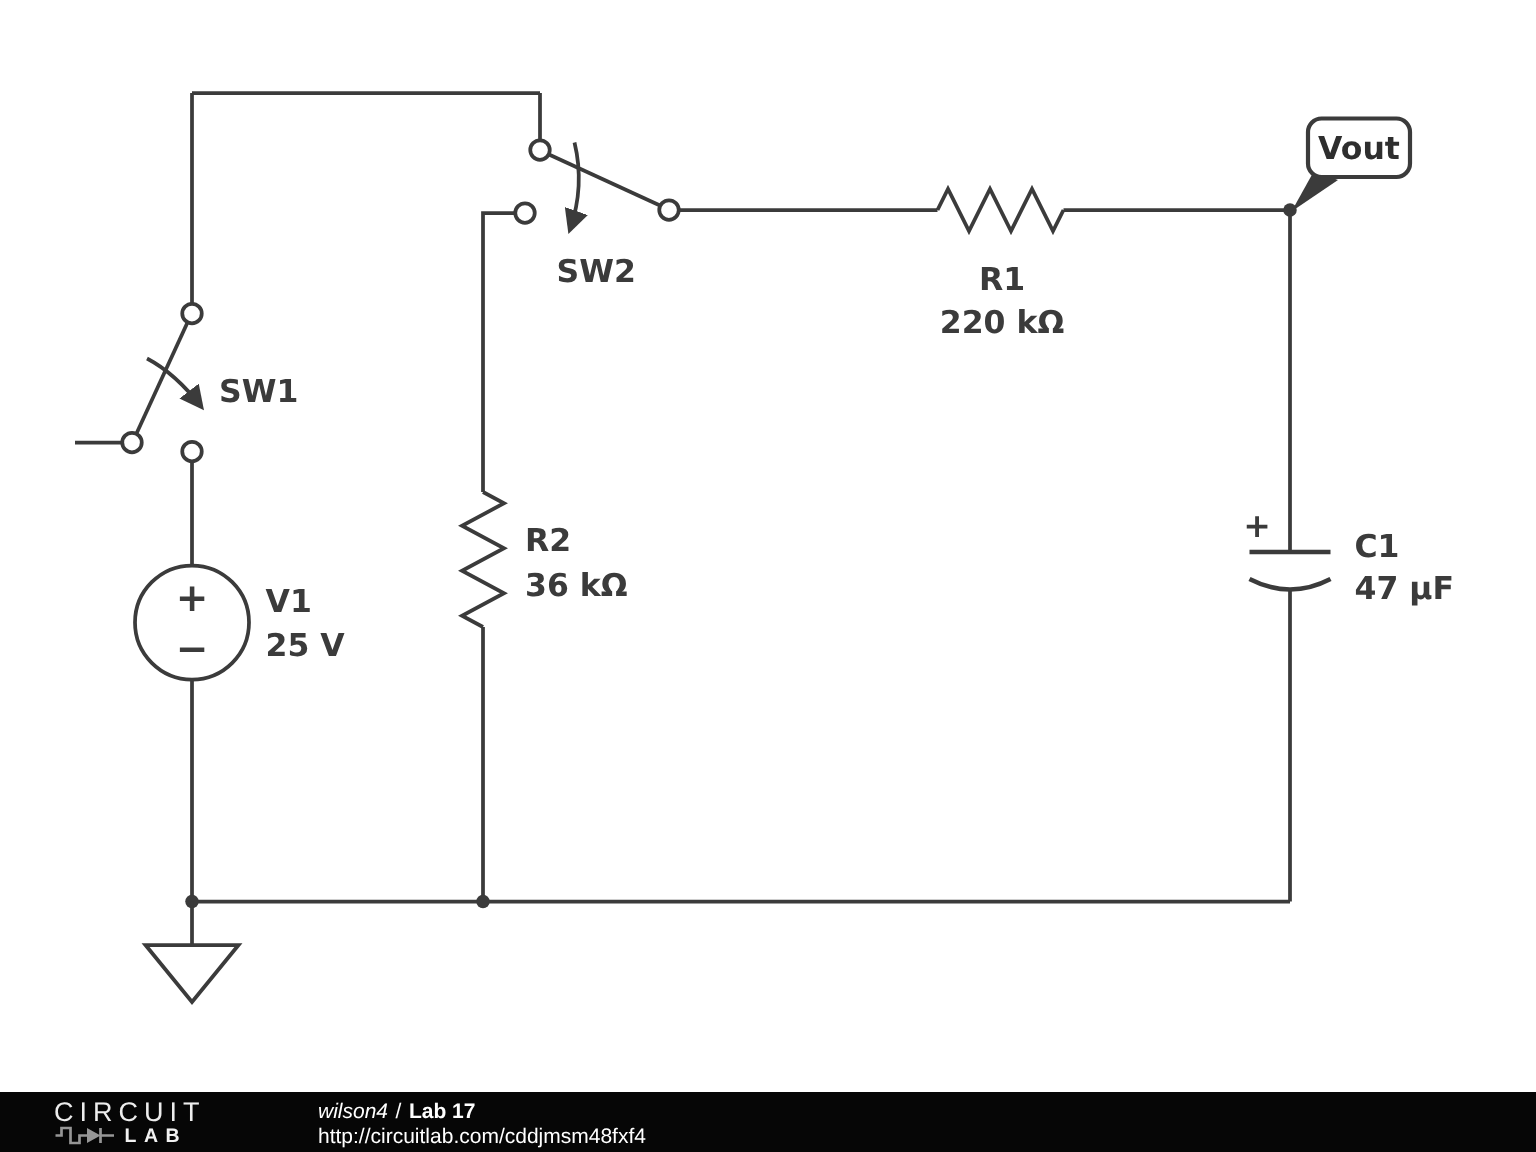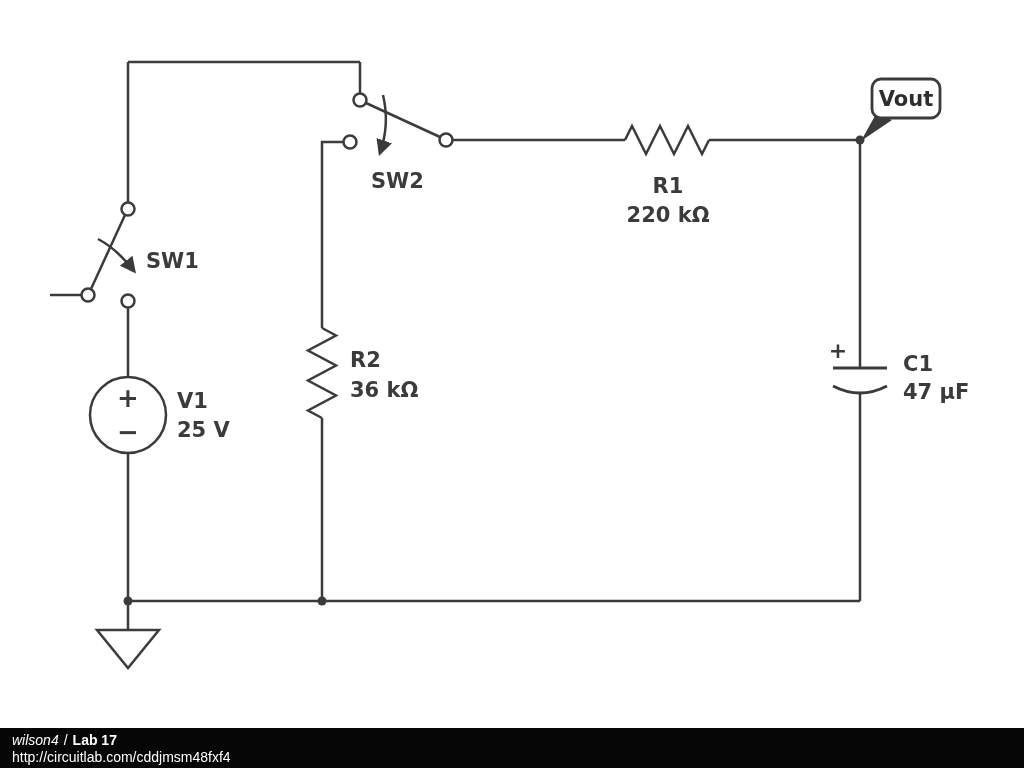--- a/index.html
+++ b/index.html
@@ -25,21 +25,21 @@
 
   
   .footer{position:absolute;left:0;bottom:0;width:1024px;height:40px;background:#060606;
           display:flex;align-items:center;color:#ffffff;}
   .logo{margin-left:36px;width:152px;display:flex;flex-direction:column;justify-content:center;}
   .logo-top{font-family:"Liberation Sans",sans-serif;font-size:18px;letter-spacing:4px;
             color:#ededed;line-height:18px;}
   .logo-bottom{display:flex;align-items:center;gap:5px;line-height:14px;}
   .logo-bottom span{font-family:"Liberation Sans",sans-serif;font-size:13px;font-weight:bold;
                     letter-spacing:5px;color:#f2f2f2;}
-  .meta{margin-left:12px;display:flex;flex-direction:column;justify-content:flex-start;gap:1px;}
+  .meta{margin-left:24px;display:flex;flex-direction:column;justify-content:flex-start;gap:1px;}
   .meta-line1{display:flex;gap:5px;font-family:"Liberation Sans",sans-serif;font-size:14px;line-height:16px;}
   .author{font-style:italic;}
   .ctitle{font-weight:bold;}
   .meta-line2{font-family:"Liberation Sans",sans-serif;font-size:14px;line-height:16px;}
 </style>
 </head>
 <body>
 
 <div class="stage">
 
@@ -122,20 +122,31 @@
     </g>
 
     <g>
       <polygon class="solid" points="876,114 892,120 861,141"></polygon>
       <rect class="flagbox" x="872" y="79" width="68" height="39" rx="9"></rect>
       <text class="flagtext" x="906" y="106" text-anchor="middle">Vout</text>
     </g>
   </svg>
 
   <div class="footer">
+    <div class="logo">
+      <div class="logo-top">CIRCUIT</div>
+      <div class="logo-bottom">
+        <svg width="42" height="14" viewBox="0 0 42 14">
+          <path d="M1,7 H5 V2 H11 V12 H17 V7 H22" stroke="#969696" stroke-width="1.8" fill="none"></path>
+          <polygon points="22,2 22,12 31,7" fill="#969696"></polygon>
+          <path d="M31,2 V12 M31,7 H40" stroke="#969696" stroke-width="1.8" fill="none"></path>
+        </svg>
+        <span>LAB</span>
+      </div>
+    </div>
     <div class="meta">
       <div class="meta-line1">
         <span class="author">wilson4</span>
         <span class="sep">/</span>
         <span class="ctitle">Lab 17</span>
       </div>
       <div class="meta-line2">http://circuitlab.com/cddjmsm48fxf4</div>
     </div>
   </div>
 

